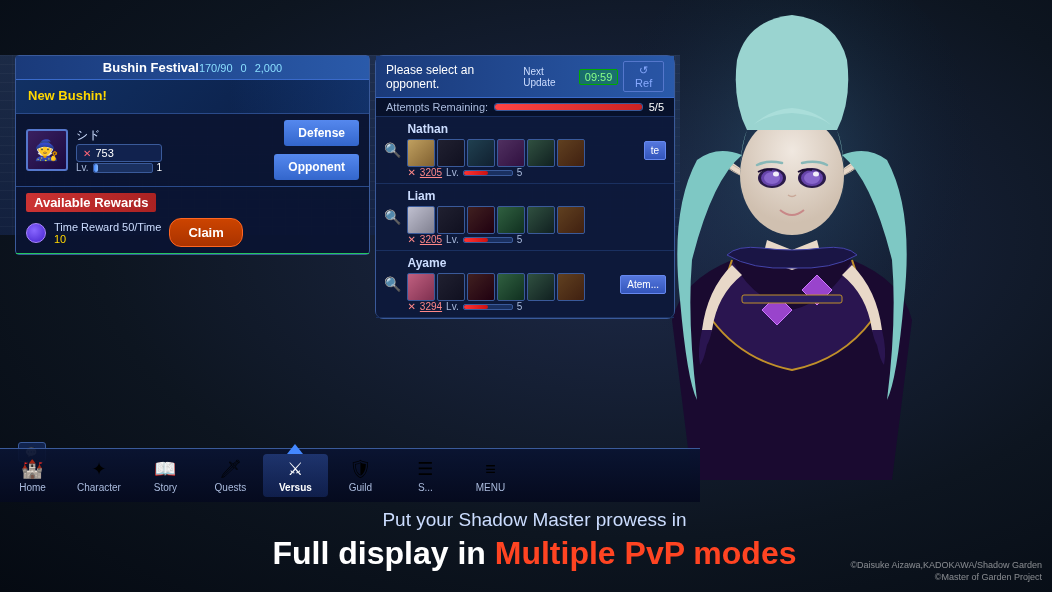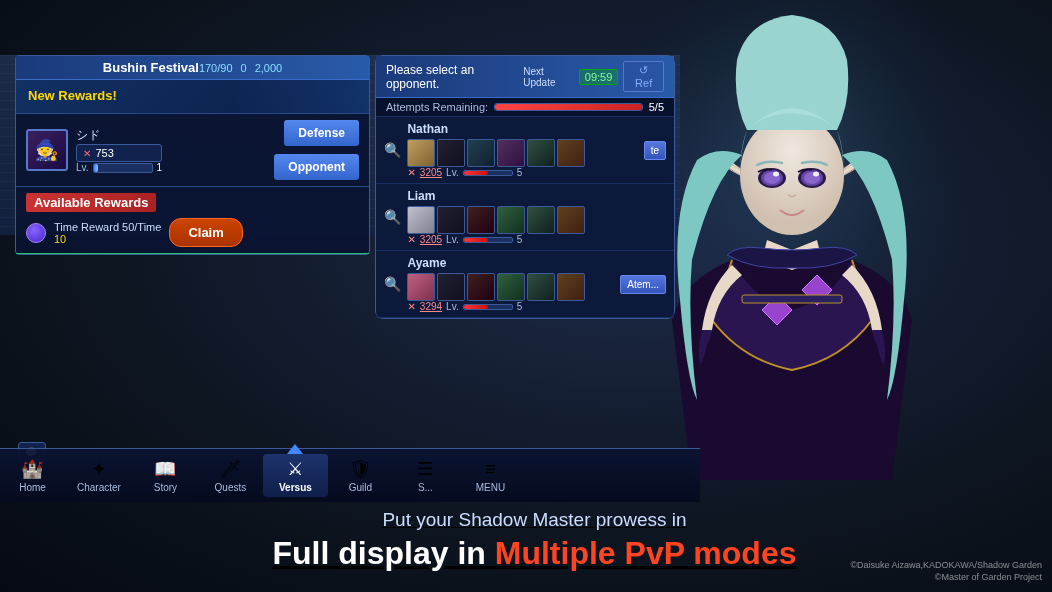--- a/index.html
+++ b/index.html
@@ -461,21 +461,20 @@
       font-size: 10px;
     }
 
     
     .bottom-text {
       position: absolute;
       bottom: 20px;
       left: 17px;
       right: 0;
       text-align: center;
-      text-decoration: underline;
     }
 
     .subtitle {
       color: #ccddff;
       font-size: 19px;
       font-weight: normal;
       margin-bottom: 4px;
     }
 
     .title-main {
@@ -646,21 +645,21 @@
     <span class="panel-header-title">Bushin Festival</span>
     <div class="panel-header-right">
       <span class="header-stat">170/90</span>
       <span class="header-stat">0</span>
       <span class="header-stat">2,000</span>
     </div>
   </div>
 
   <div class="score-area">
     <div class="score-area-bg"></div>
-    <div class="new-record">New Rewards!</div>
+    <div class="new-record">New Bushin!</div>
   </div>
 
   <div class="player-row">
     <div class="player-avatar">
       <div class="avatar-char">🧙</div>
     </div>
     <div>
       <div class="player-name">シド</div>
       <div class="stat-box">
         <span class="stat-icon">✕</span>

